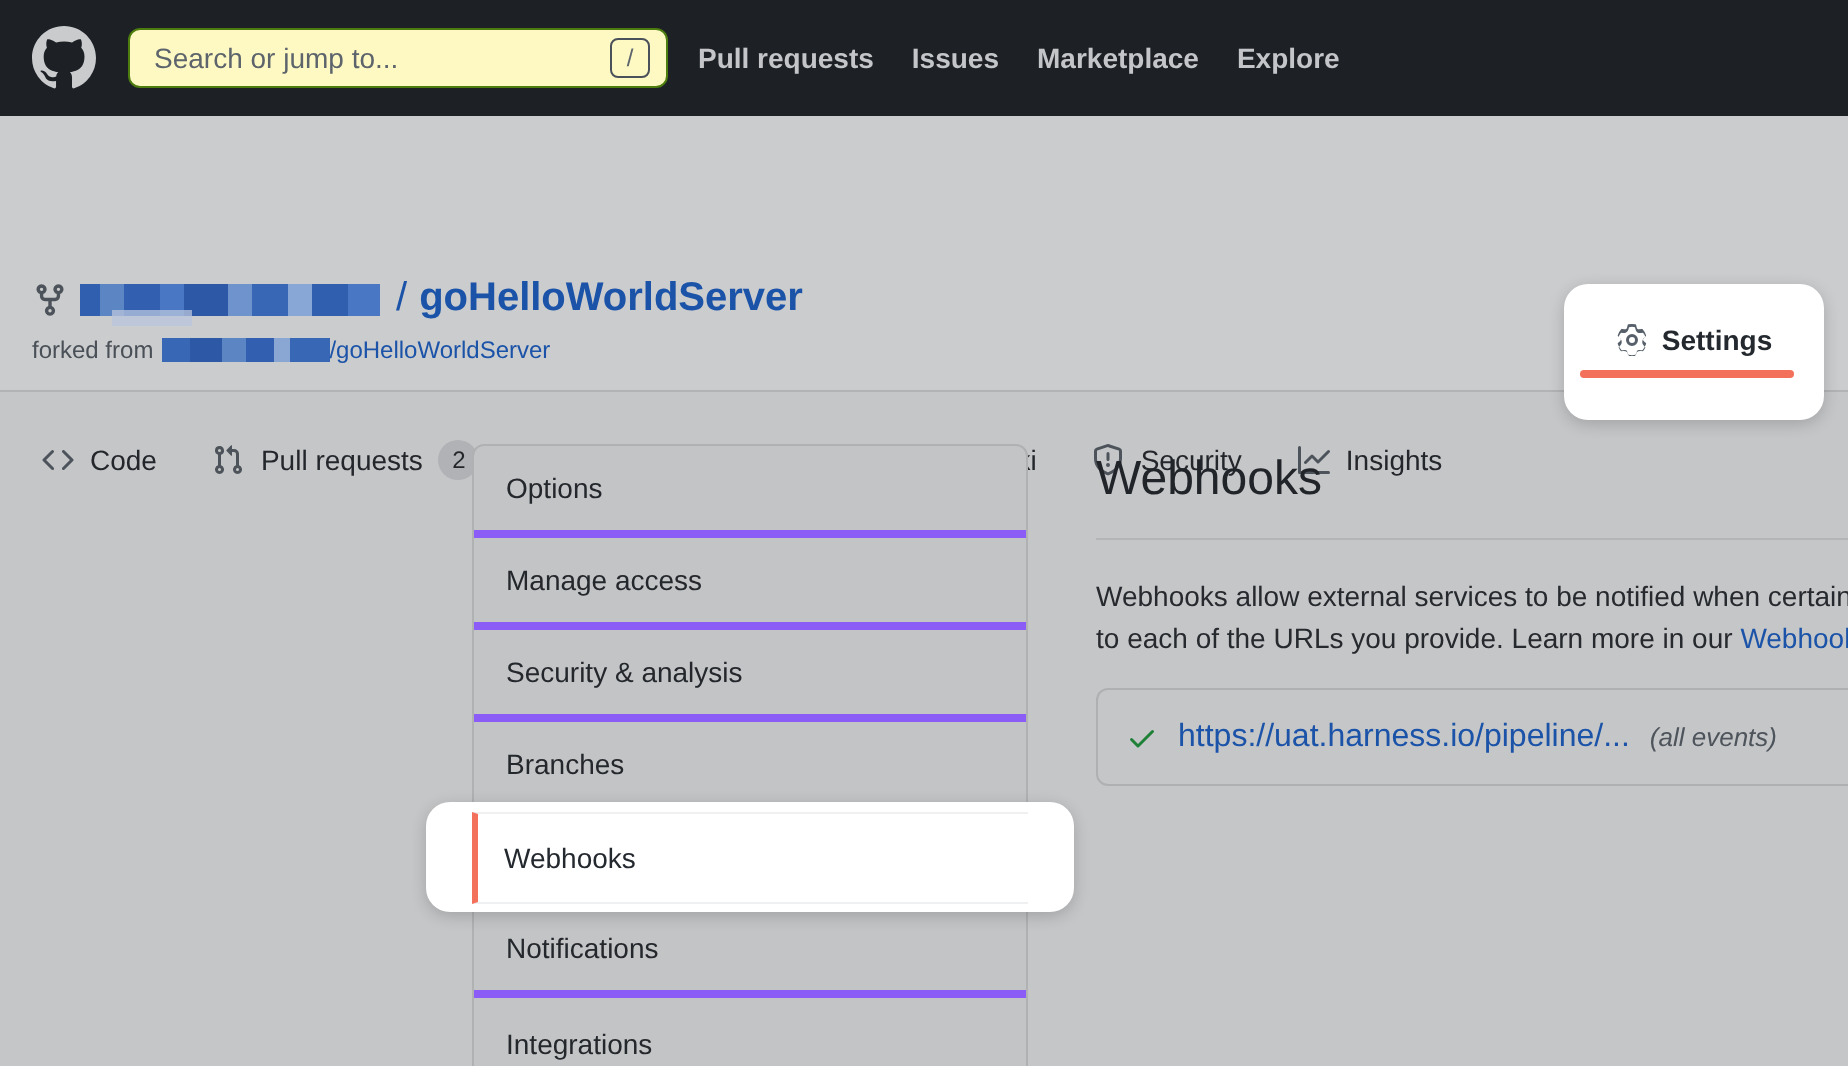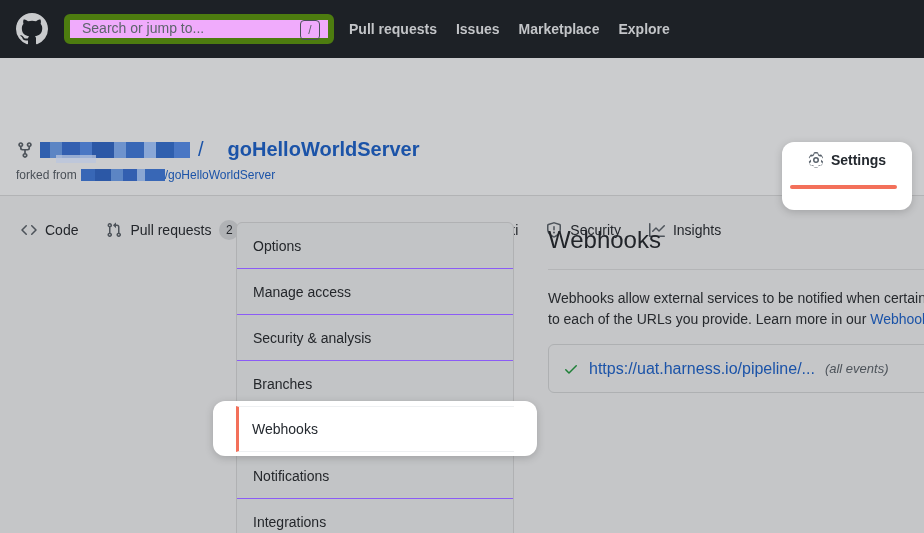--- a/index.html
+++ b/index.html
@@ -5,61 +5,61 @@
   * { margin:0; padding:0; box-sizing:border-box; }
   html,body { width:924px; height:533px; overflow:hidden; }
   body { font-family:"Liberation Sans","DejaVu Sans",sans-serif; }
   .screen { position:relative; width:924px; height:533px; background:#c5c6c8; overflow:hidden; }
 
   
   .gh-header { position:absolute; left:0; top:0; width:924px; height:58px; background:#1d2126; }
   .gh-logo { position:absolute; left:16px; top:13px; width:32px; height:32px; }
   .gh-logo svg { fill:#c9cbcd; }
   .search-box { position:absolute; left:64px; top:14px; width:270px; height:30px;
-    border:6px solid #4d7c0f; border-radius:6px; background:#f0abfc; display:flex; align-items:flex-start; }
+    border:1px solid #4d7c0f; border-radius:6px; background:#fef9c3; display:flex; align-items:center; }
   .search-ph { color:#5d646c; font-size:14px; padding-left:12px; flex:1; }
   .slash-key { width:20px; height:20px; margin-right:8px; border:1px solid #4a515a; border-radius:4px;
     color:#5d646c; font-size:12px; display:flex; align-items:center; justify-content:center; }
   .gh-nav { position:absolute; left:349px; top:0; height:58px; display:flex; align-items:center; gap:19px; }
   .gh-nav-item { color:#c3c5c8; font-size:14px; font-weight:bold; white-space:nowrap; cursor:pointer; }
 
   
   .repo-head { position:absolute; left:0; top:58px; width:924px; height:138px; background:#cbccce; border-bottom:1px solid #b2b3b5; }
   .repo-title-row { position:absolute; left:16px; top:80px; display:flex; align-items:center; }
   .fork-icon svg { fill:#4d535a; display:block; }
   .redact-owner { width:150px; height:16px; margin-left:6px;
     background:linear-gradient(90deg,#2f5fae 0 10px,#5c85c4 10px 22px,#335fb0 22px 40px,#4a77c4 40px 52px,#2c58a6 52px 74px,#6e93cd 74px 86px,#3867b6 86px 104px,#89a7d6 104px 116px,#2f5fae 116px 134px,#4a77c4 134px 150px); }
   .redact-owner-sub { position:absolute; left:56px; top:97px; width:40px; height:8px; background:#b9c6dd; opacity:.75; }
-  .repo-name-txt { font-size:20px; font-weight:600; color:#1b53a8; margin-left:24px; white-space:nowrap; }
+  .repo-name-txt { font-size:20px; font-weight:600; color:#1b53a8; margin-left:6px; white-space:nowrap; }
   .repo-sep { font-size:20px; font-weight:400; color:#1b53a8; margin-left:8px; }
   .forked-row { position:absolute; left:16px; top:110px; display:flex; align-items:center; font-size:12px; }
   .forked-label { color:#4a5057; }
   .redact-forked { width:84px; height:12px; margin-left:4px;
     background:linear-gradient(90deg,#3867b6 0 14px,#2c58a6 14px 30px,#5c85c4 30px 42px,#335fb0 42px 56px,#8aa6d2 56px 64px,#3867b6 64px 84px); }
   .forked-link { color:#1b53a8; white-space:nowrap; }
 
   
   .repo-tabs { position:absolute; left:7px; top:147px; height:49px; display:flex; }
   .tab { display:flex; align-items:center; gap:8px; padding:0 14px; font-size:14px; color:#23262b; white-space:nowrap; cursor:pointer; }
   .tab svg { fill:#4d535a; flex:none; }
   .tab-badge { background:#b0b2b5; color:#23262b; font-size:12px; line-height:20px; min-width:20px; text-align:center;
     border-radius:10px; padding:0 6px; }
 
   
   .spot-settings { position:absolute; left:782px; top:142px; width:130px; height:68px; background:#ffffff;
     border-radius:12px; box-shadow:0 2px 8px rgba(0,0,0,.18); z-index:3; }
-  .spot-settings .tab-inner { position:absolute; left:0; top:10px; width:130px; display:flex; align-items:center; justify-content:center; gap:7px;
+  .spot-settings .tab-inner { position:absolute; left:0; top:20px; width:130px; display:flex; align-items:center; justify-content:center; gap:7px;
     font-size:14px; font-weight:600; color:#24292f; }
   .spot-settings .tab-inner svg { fill:#57606a; }
   .tab-underline { position:absolute; left:8px; top:43px; width:107px; height:4px; border-radius:2px; background:#f3705a; }
 
   
   .side-menu { position:absolute; left:236px; top:222px; width:278px; border:1px solid #b0b1b3; border-radius:6px; background:#c2c4c6; z-index:1; }
   .side-item { height:46px; display:flex; align-items:center; padding-left:16px; font-size:14px; color:#24272b;
-    border-bottom:1px solid #8b5cf6; cursor:pointer; }
+    border-bottom:4px solid #8b5cf6; cursor:pointer; }
   .side-item:last-child { border-bottom:none; }
   .side-item.placeholder-slot { visibility:hidden; }
 
   
   .spot-webhooks { position:absolute; left:213px; top:401px; width:324px; height:55px; background:#ffffff;
     border-radius:12px; box-shadow:0 2px 8px rgba(0,0,0,.18); z-index:3; }
   .webhooks-row { position:absolute; left:23px; top:5px; width:278px; height:46px; background:#ffffff;
     border-left:3px solid #f3705a; border-top:1px solid #eef0f2; border-bottom:1px solid #eef0f2;
     display:flex; align-items:center; padding-left:13px; font-size:14px; color:#24292f; cursor:pointer; }
 

